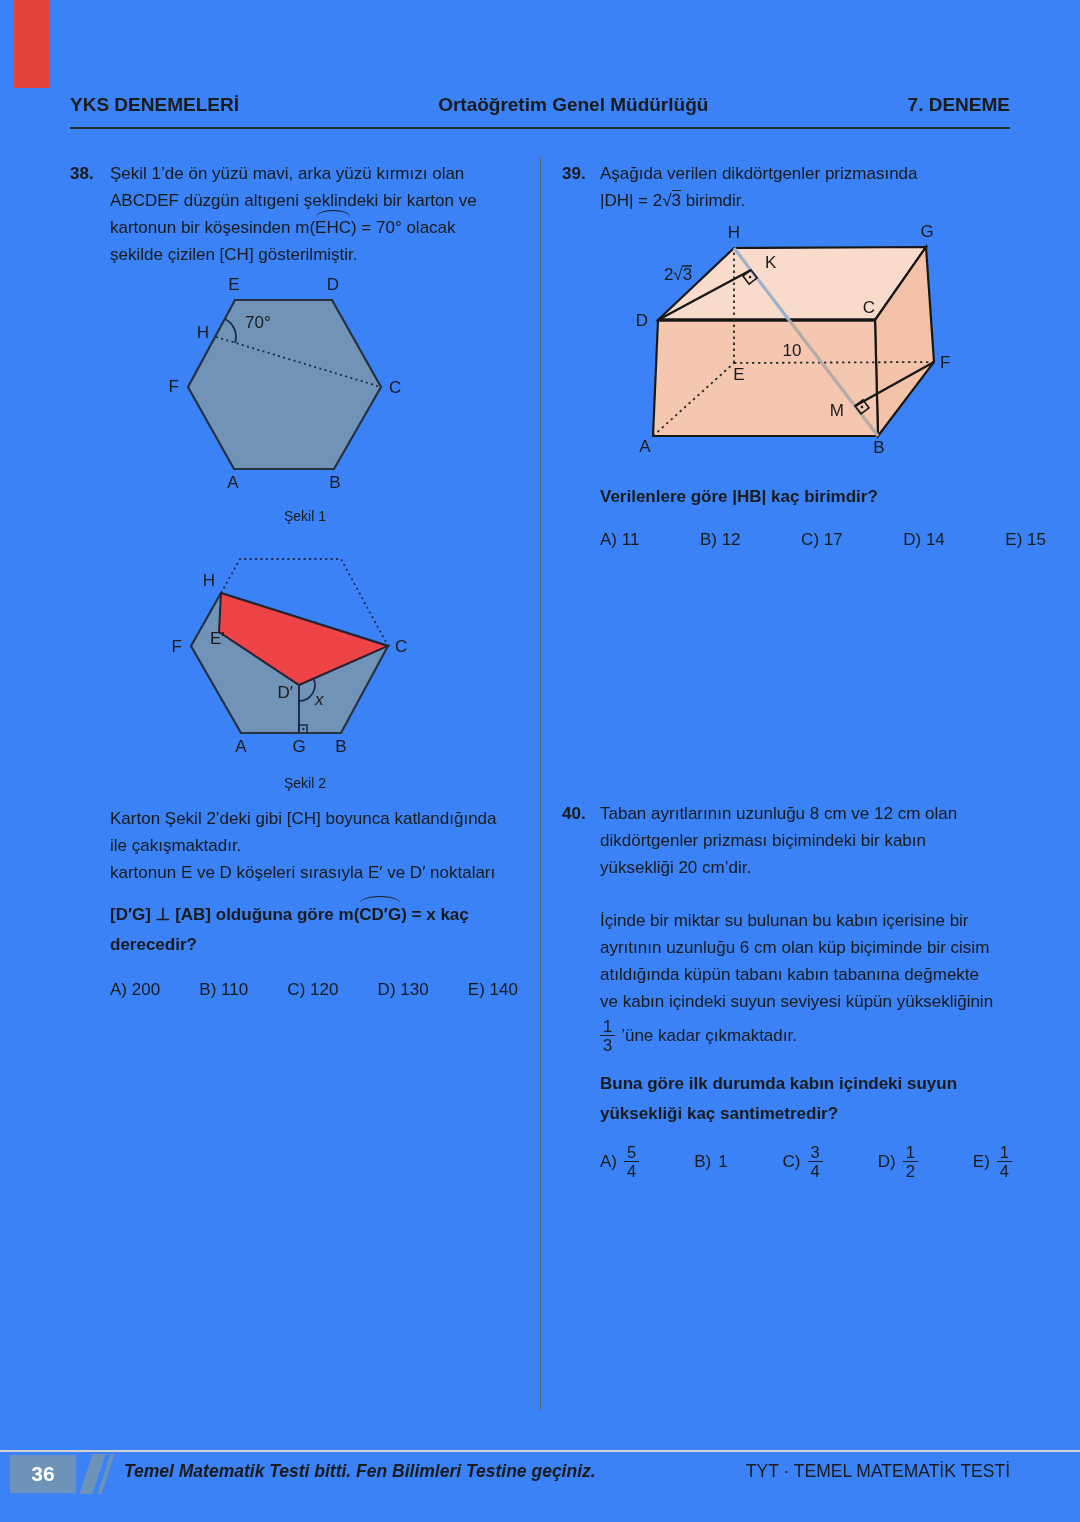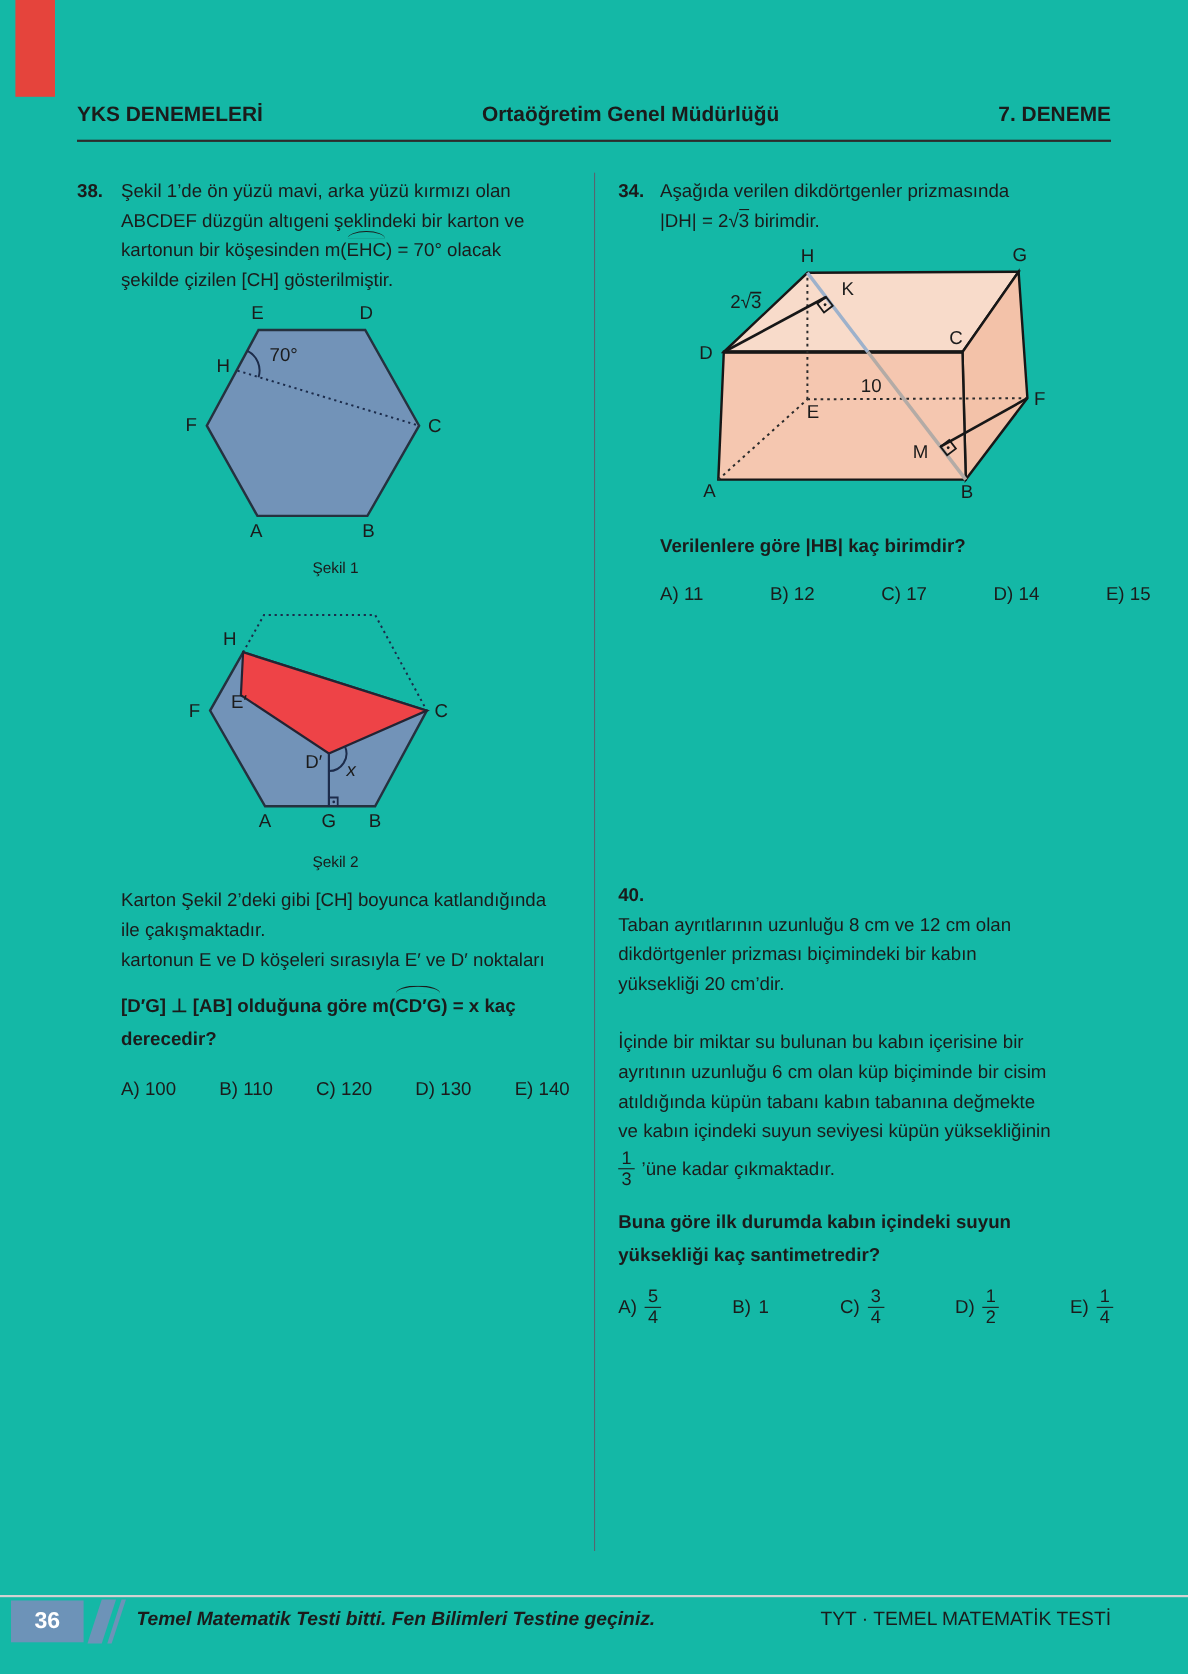--- a/index.html
+++ b/index.html
@@ -1,16 +1,16 @@
 <!DOCTYPE html>
 <html><head>
 <meta charset="utf-8">
 <style>
   html,body{margin:0;padding:0;background:#ffffff;}
-  #page{position:relative;width:1080px;height:1522px;background:#14b8a6;overflow:hidden;
+  #page{position:relative;width:1080px;height:1522px;background:#3b82f6;overflow:hidden;
         font-family:"Liberation Sans", sans-serif;color:#1b1b1b;}
   .red-tab{position:absolute;left:14px;top:0;width:36px;height:88px;background:#e5443c;}
   .hdr{position:absolute;left:70px;right:70px;top:94px;display:flex;align-items:baseline;
        font-weight:bold;font-size:19px;}
   .hdr .c{flex:1;text-align:center;}
   .hdr-rule{position:absolute;left:70px;right:70px;top:127px;border-top:2.2px solid #2c2c2c;}
   .divider{position:absolute;left:540px;top:157px;height:1253px;width:0;border-left:1.5px solid #56656f;}
   .col-left{position:absolute;left:70px;top:160px;width:448px;font-size:17px;line-height:27px;}
   .col-right{position:absolute;left:562px;top:160px;width:450px;font-size:17px;line-height:27px;}
   .question{display:flex;}
@@ -110,33 +110,33 @@
           <div>ile çakışmaktadır.</div>
           <div>kartonun E ve D köşeleri sırasıyla E′ ve D′ noktaları</div>
         </div>
 
         <div class="bold" style="margin-top:14px;line-height:30px;">
           <div><span>[D′G] ⊥ [AB] olduğuna göre m(</span><span class="overarc">CD′G</span><span>) = x kaç</span></div>
           <div>derecedir?</div>
         </div>
 
         <div class="opt-row">
-          <span>A) 100</span>
+          <span>A) 200</span>
           <span>B) 110</span>
           <span>C) 120</span>
           <span>D) 130</span>
           <span>E) 140</span>
         </div>
       </div>
     </div>
   </div>
 
   <div class="col-right">
     <div class="question">
-      <div class="qnum2">34.</div>
+      <div class="qnum2">39.</div>
       <div class="qbody">
         <div>Aşağıda verilen dikdörtgenler prizmasında</div>
         <div><span>|DH| = 2√</span><span class="rad">3</span><span> birimdir.</span></div>
 
         <div class="figwrap3" style="margin-top:6px;">
           <svg width="420" height="245" viewBox="0 0 420 245">
             <polygon points="32,100 108,28 300,27 249,100" fill="#f8dbca" stroke="#171717" stroke-width="2.2"></polygon>
             <polygon points="252,216 249,100 300,27 308,142" fill="#f3c2a9" stroke="#171717" stroke-width="2.2"></polygon>
             <polygon points="27,216 32,100 249,100 252,216" fill="#f5c7b0" stroke="#171717" stroke-width="2.2"></polygon>
             <line x1="32" y1="100" x2="249" y2="100" stroke="#171717" stroke-width="3.4"></line>
@@ -176,21 +176,21 @@
         <div class="opt-row">
           <span>A) 11</span>
           <span>B) 12</span>
           <span>C) 17</span>
           <span>D) 14</span>
           <span>E) 15</span>
         </div>
       </div>
     </div>
 
-    <div class="question" style="position:absolute;top:640px;left:0;right:0;flex-direction:column;">
+    <div class="question" style="position:absolute;top:640px;left:0;right:0;">
       <div class="qnum2">40.</div>
       <div class="qbody">
         <div>Taban ayrıtlarının uzunluğu 8 cm ve 12 cm olan</div>
         <div>dikdörtgenler prizması biçimindeki bir kabın</div>
         <div>yüksekliği 20 cm’dir.</div>
         <div style="margin-top:26px;">
           <div>İçinde bir miktar su bulunan bu kabın içerisine bir</div>
           <div>ayrıtının uzunluğu 6 cm olan küp biçiminde bir cisim</div>
           <div>atıldığında küpün tabanı kabın tabanına değmekte</div>
           <div>ve kabın içindeki suyun seviyesi küpün yüksekliğinin</div>

